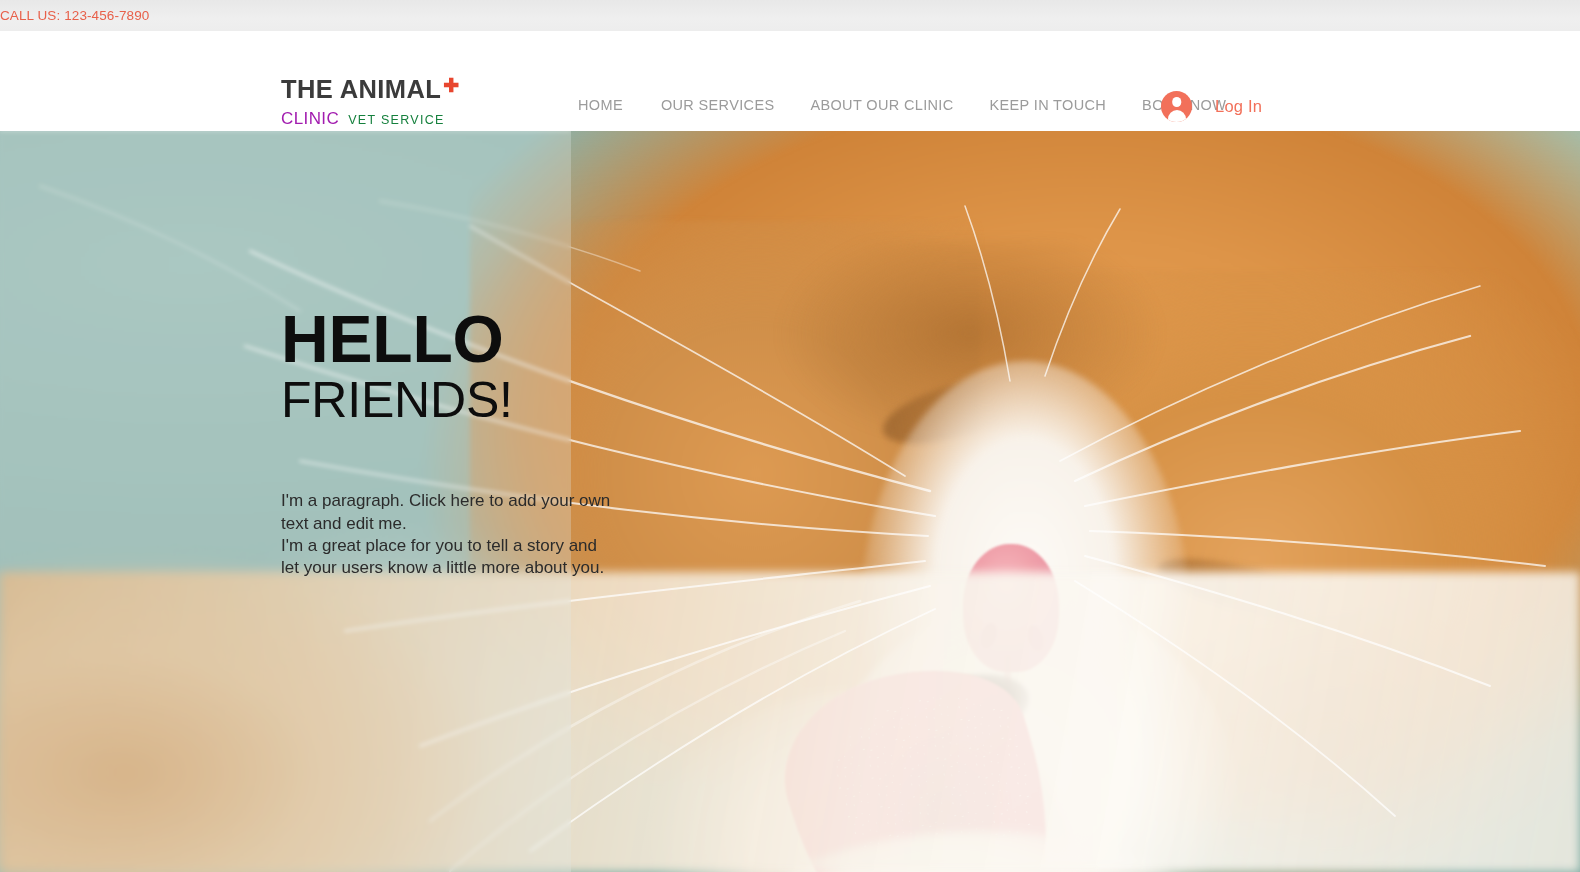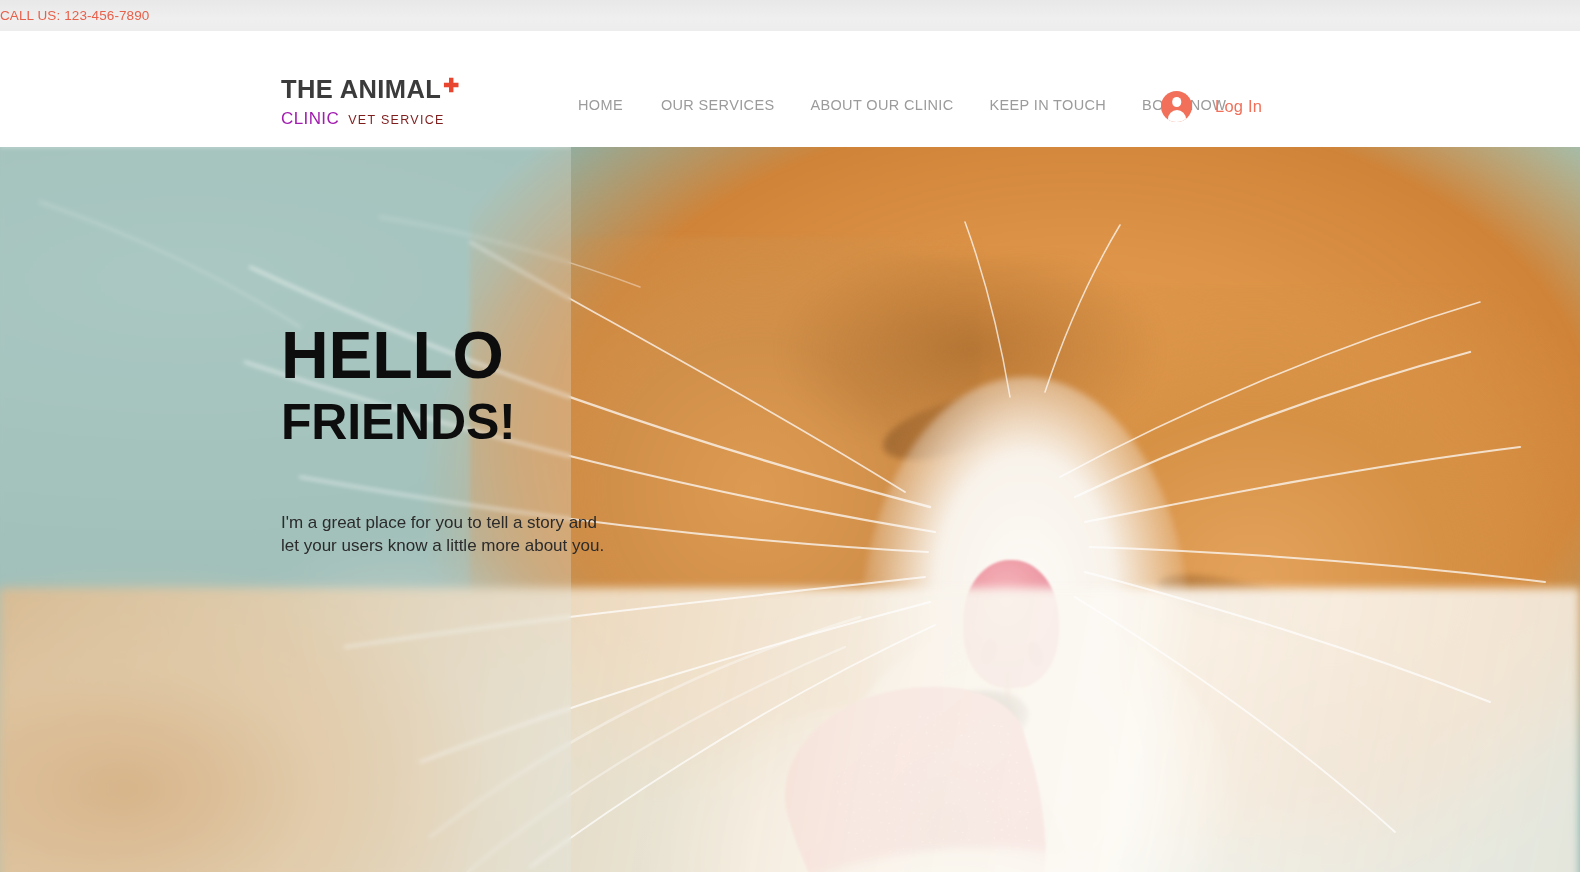--- a/index.html
+++ b/index.html
@@ -15,40 +15,40 @@
     background:linear-gradient(180deg,#e8e8e8 0%,#efefef 60%,#ededed 100%);
     display:flex; align-items:center; 
     padding-right:358px;
   }
   .topbar-phone{
     color:#e8604a; font-size:13.5px; letter-spacing:.1px; white-space:nowrap;
   }
 
   
   .header{
-    height:116px; width:100%; background:#fff;
+    height:100px; width:100%; background:#fff;
     display:flex; align-items:center; position:relative;text-align:right;
   }
   .logo{ position:absolute; left:281px; top:46px; line-height:1; }
   .logo-row1{
     font-size:25.5px; font-weight:bold; color:#3b3b3b;
     letter-spacing:.4px; white-space:nowrap; display:flex; align-items:flex-start;
   }
   .logo-plus{
     color:#e8462f; font-size:19px; font-weight:bold;
     margin-left:2px; line-height:.95;
   }
   .logo-row2{
     margin-top:7px; display:flex; align-items:baseline; white-space:nowrap;
   }
   .logo-clinic{
     font-size:17px; color:#a21caf; letter-spacing:.4px; font-weight:300;
   }
   .logo-sub{
-    font-size:12.5px; color:#7f1d1d; letter-spacing:1.3px; margin-left:9px;
+    font-size:12.5px; color:#15803d; letter-spacing:1.3px; margin-left:9px;
   }
 
   .nav{
     position:absolute; left:578px; top:66px;
     display:flex; gap:12px; align-items:center;
   }
   .nav a{
     color:#9b9b9b; font-size:14.5px; text-decoration:none;
     letter-spacing:.35px; white-space:nowrap; padding:0 24px 0 0;
   }
@@ -277,22 +277,22 @@
 
   
   .hero-content{
     position:absolute; left:281px; top:175px; width:330px; z-index:9;
   }
   .h-hello{
     font-size:66px; font-weight:bold; color:#0d0d0d;
     letter-spacing:-.2px; line-height:1.02;
   }
   .h-friends{
-    font-size:50px; font-weight:700; color:#0d0d0d;
-    letter-spacing:-.2px; line-height:1.02; margin-top:8px;
+    font-size:50px; font-weight:400; color:#0d0d0d;
+    letter-spacing:-.2px; line-height:1.02; margin-top:2px;
   }
   .hero-para{
     margin-top:64px; color:#2b2b2b; font-size:17px; line-height:1.31;
   }
   .hero-para p + p{ margin-top:0; }
   .cta{
     display:inline-block; margin-top:58px;
     background:#f2705a; color:#fff; border:none;
     padding:0 22px; height:38px; line-height:38px;
     font-size:14.5px; letter-spacing:.45px;
@@ -398,17 +398,18 @@
     </div>
 
     <div class="haze"></div>
   </div>
 
   <div class="hero-content">
     <div class="h-hello">HELLO</div>
     <div class="h-friends">FRIENDS!</div>
 
     <div class="hero-para">
+      <p>I'm a paragraph. Click here to add your own text and edit me.</p>
       <p>I'm a great place for you to tell a story and let your users know a little more about you.</p>
     </div>
 
   </div>
 </div>
 
 </body></html>

